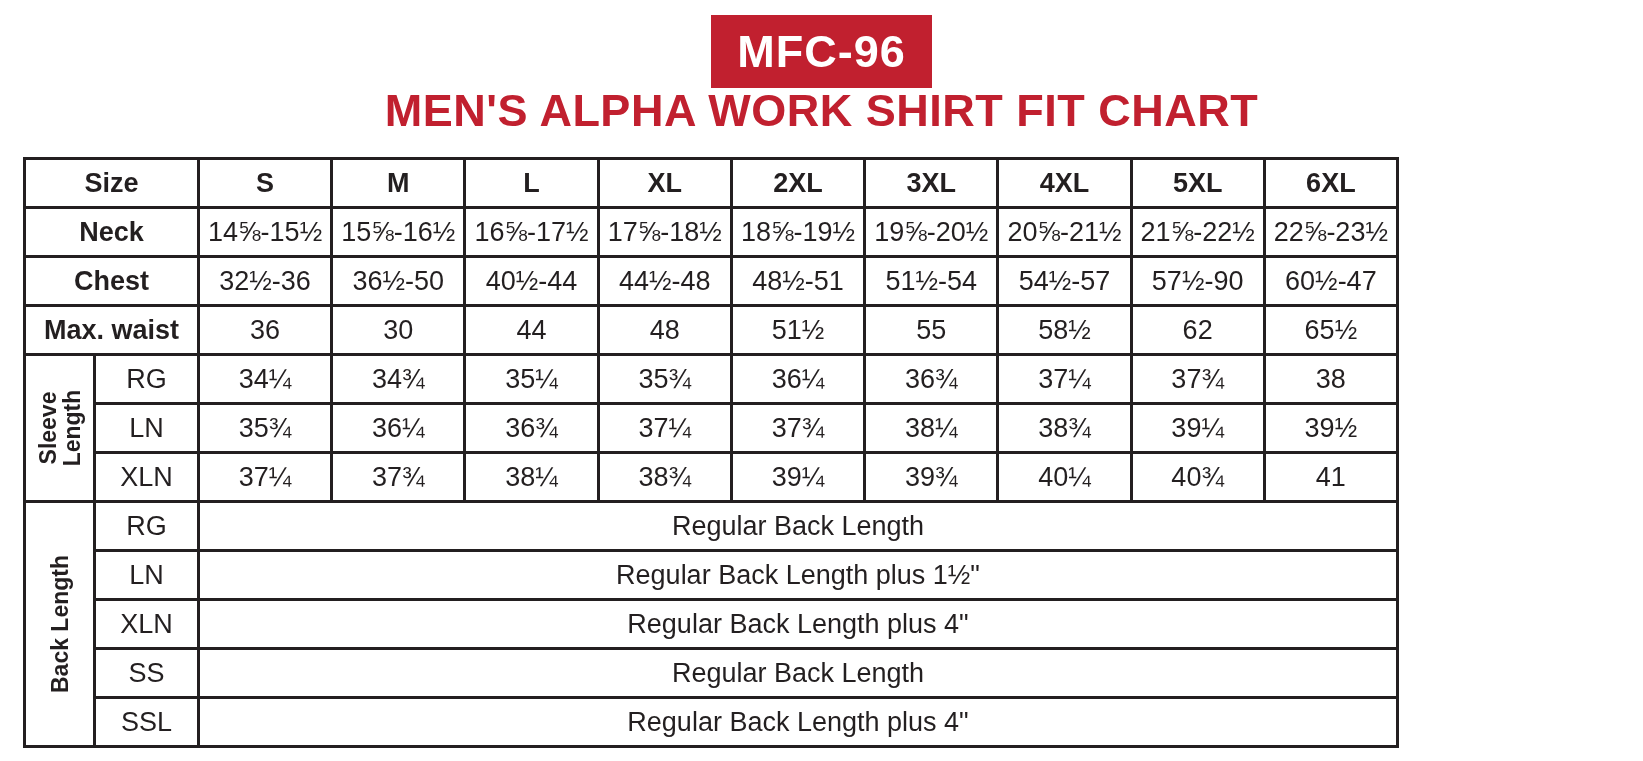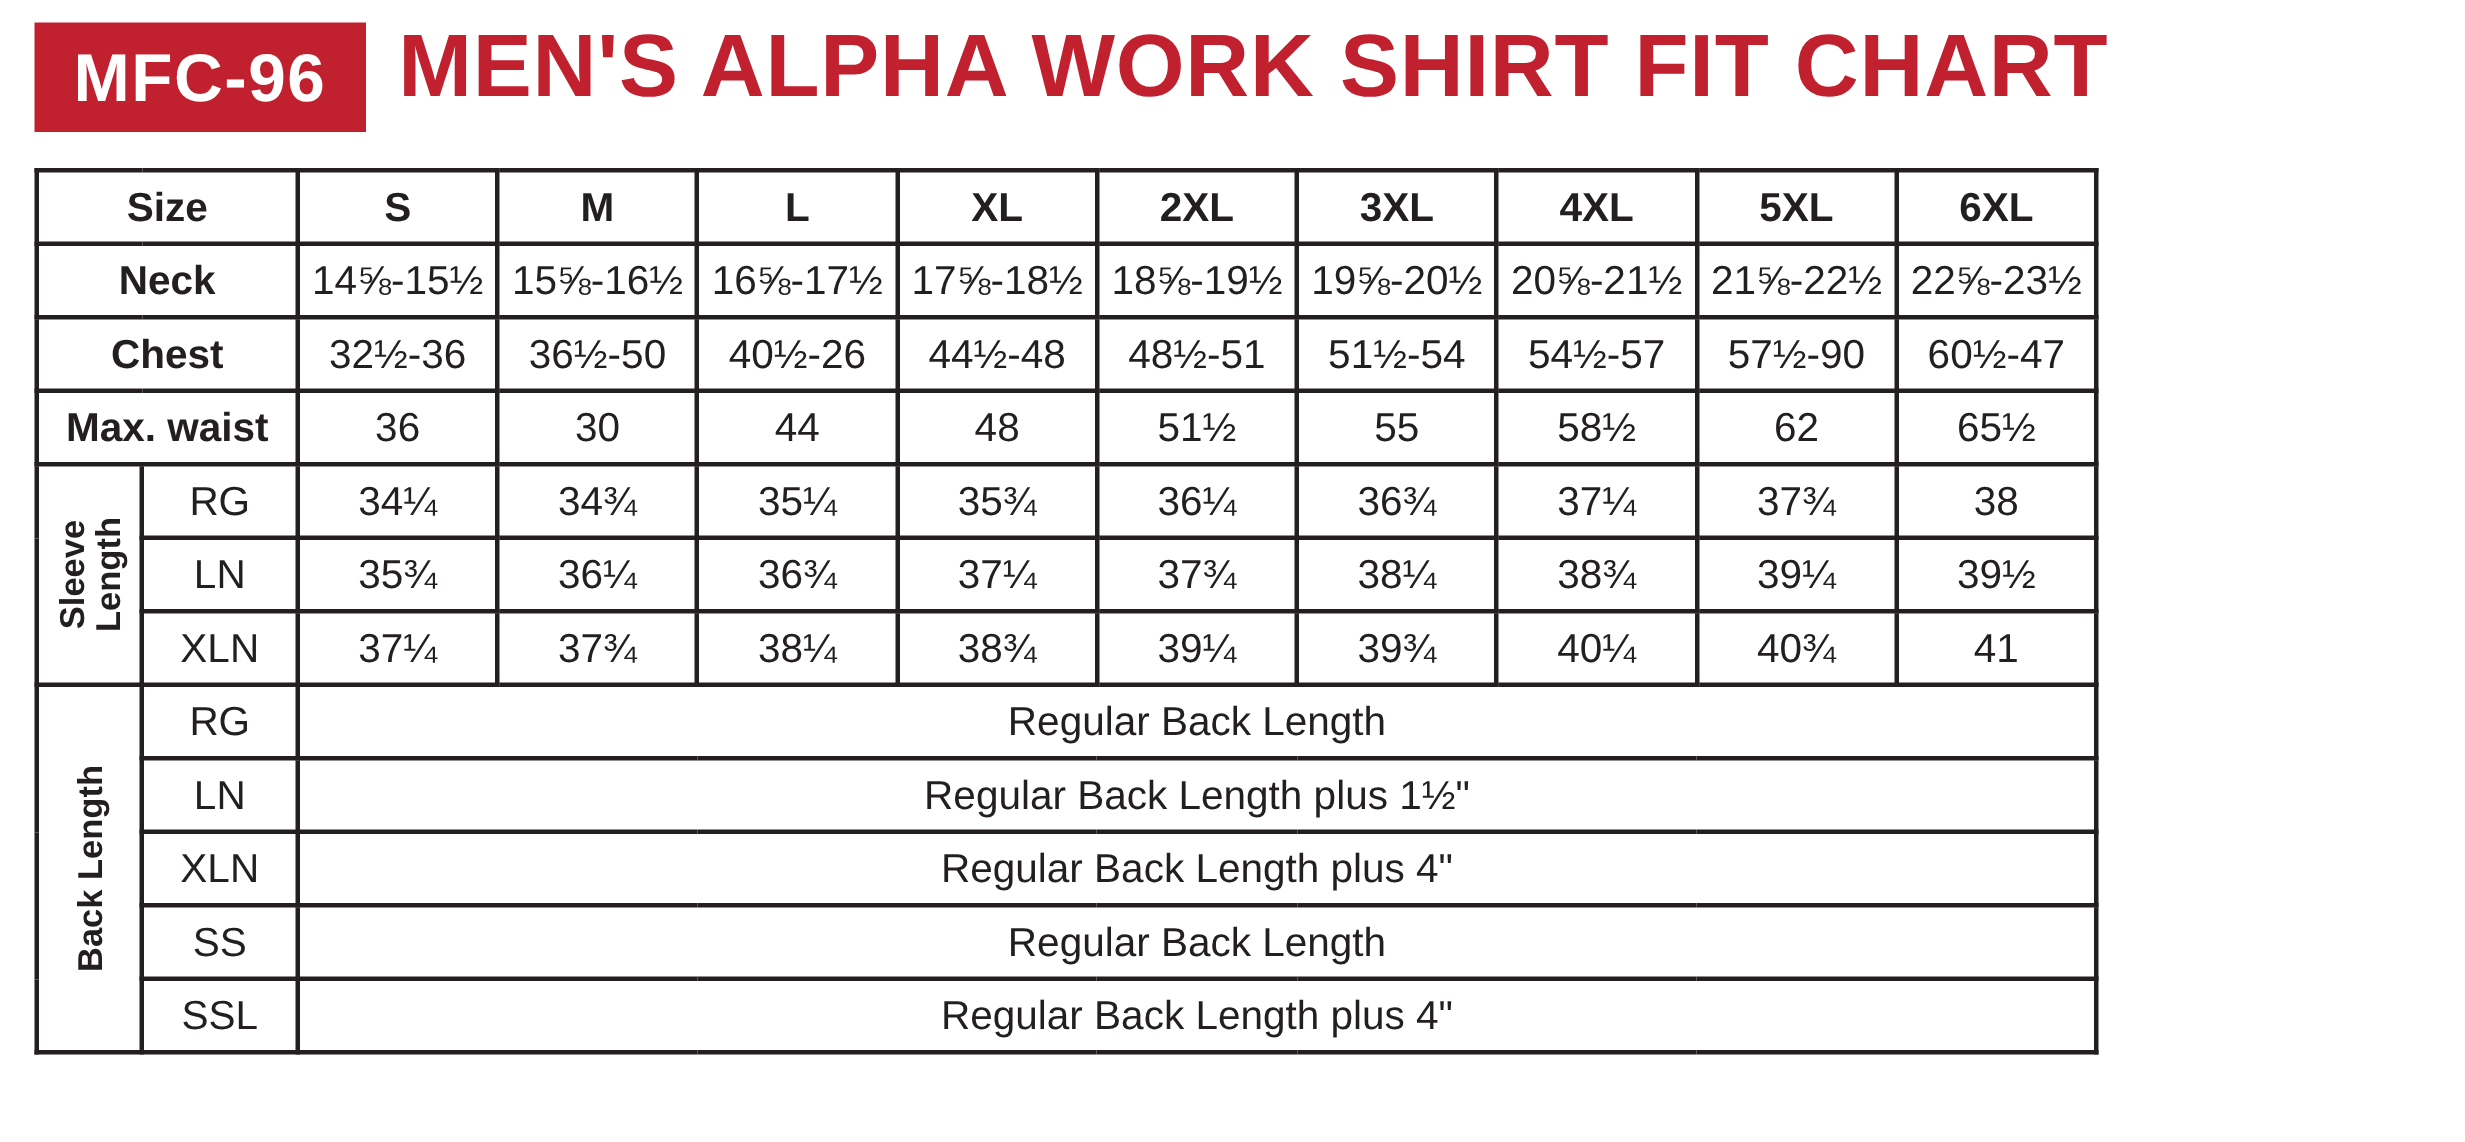--- a/index.html
+++ b/index.html
@@ -8,28 +8,28 @@
   body {
     width: 1643px; height: 761px;
     background: #ffffff;
     color: var(--ink);
     font-family: "Liberation Sans", sans-serif;
     overflow: hidden;
   }
   .page { padding: 15px 23px 0 23px; }
 
   
-  .header-row { display: flex; gap: 22px; margin-bottom: 24px; }
+  .header-row { display: flex; align-items: center; margin-bottom: 24px; flex-direction: column; }
   .badge {
     background: var(--accent); color: #ffffff;
     font-weight: bold; font-size: 45px; line-height: 1;
     padding: 14px 26px; letter-spacing: 1px; white-space: nowrap;
   }
   .title {
-    color: var(--accent); font-weight: bold; font-size: 59px; line-height: 1;
+    color: var(--accent); font-weight: bold; font-size: 45px; line-height: 1;
     letter-spacing: 0.5px; white-space: nowrap;
   }
 
   
   table.fit {
     border-collapse: collapse; table-layout: fixed;
     width: 1376px;
   }
   table.fit td {
     border: 3px solid var(--ink);
@@ -106,21 +106,21 @@
       <td>19⅝-20½</td>
       <td>20⅝-21½</td>
       <td>21⅝-22½</td>
       <td>22⅝-23½</td>
     </tr>
 
     <tr>
       <td colspan="2" class="rowlabel">Chest</td>
       <td>32½-36</td>
       <td>36½-50</td>
-      <td>40½-26</td>
+      <td>40½-44</td>
       <td>44½-48</td>
       <td>48½-51</td>
       <td>51½-54</td>
       <td>54½-57</td>
       <td>57½-90</td>
       <td>60½-47</td>
     </tr>
 
     <tr>
       <td colspan="2" class="rowlabel">Max. waist</td>

